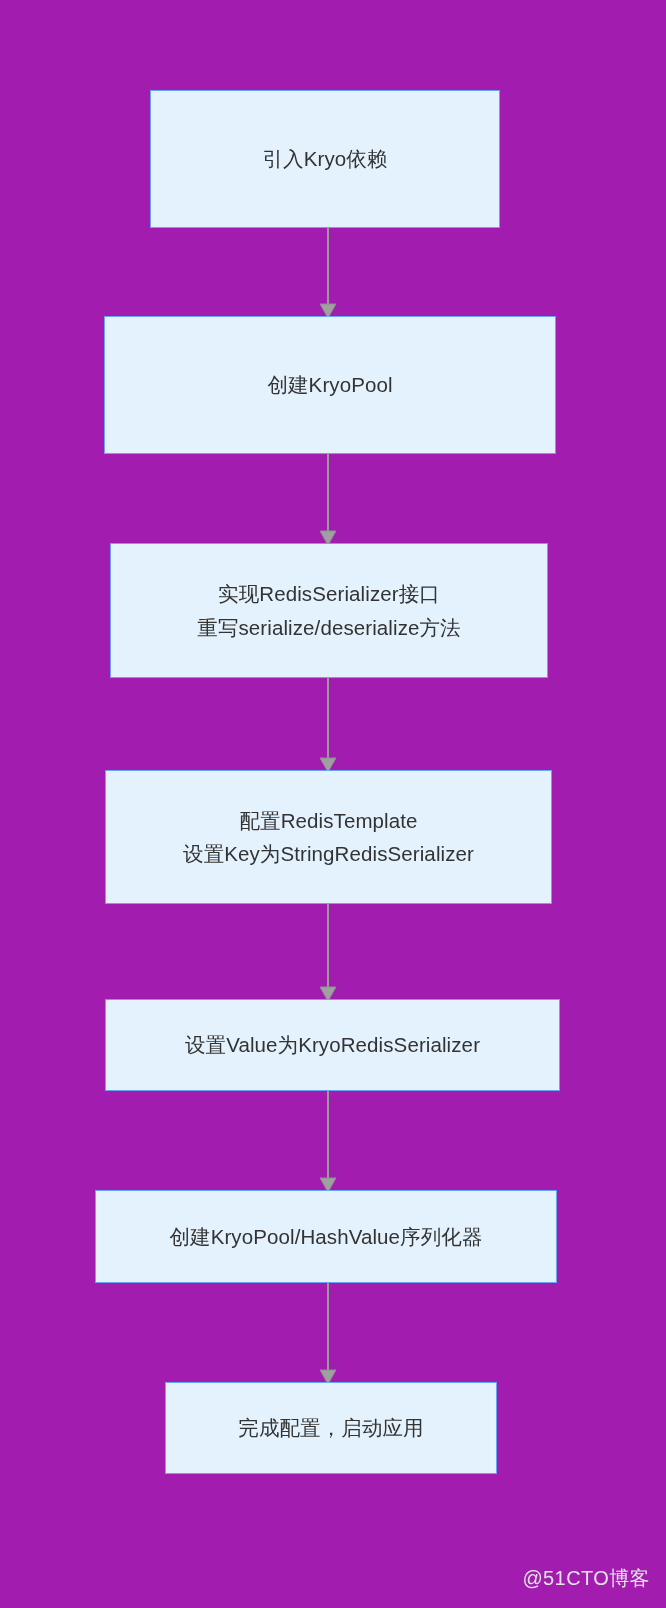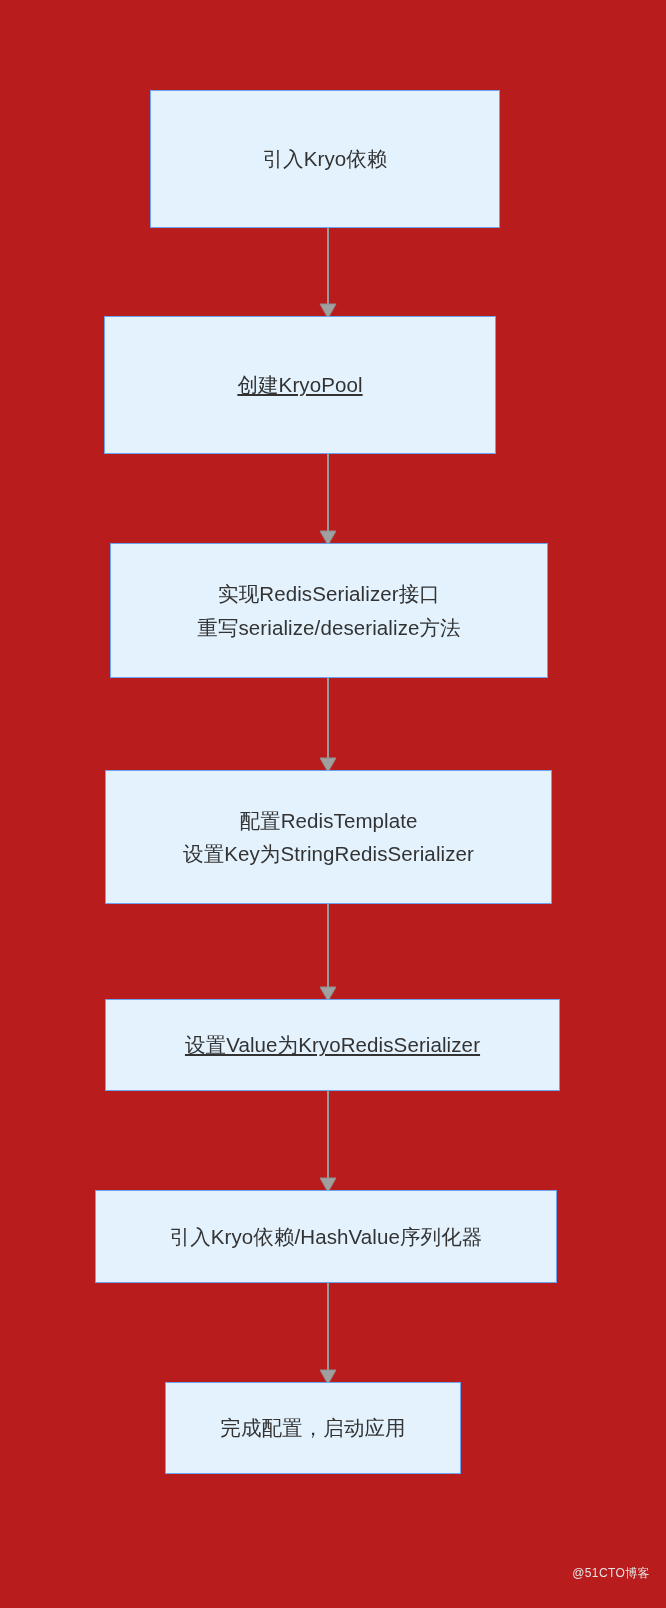--- a/index.html
+++ b/index.html
@@ -7,21 +7,21 @@
     padding: 0;
     background: #ffffff;
   }
   body {
     font-family: "Liberation Sans", "DejaVu Sans", sans-serif;
   }
   #canvas {
     position: relative;
     width: 666px;
     height: 1608px;
-    background: #b91c1c;
+    background: #a21caf;
     overflow: hidden;
   }
   #flow-svg {
     position: absolute;
     left: 0;
     top: 0;
     width: 666px;
     height: 1608px;
   }
   .node {
@@ -38,33 +38,33 @@
     line-height: 1.62;
     letter-spacing: 0.1px;
     text-align: center;
     white-space: nowrap;
   }
   .node-line {
     display: block;
   }
   
   .n1 { left: 150px; top: 90px;   width: 350px; height: 138px; }
-  .n2 { left: 104px; top: 316px;  width: 392px; height: 138px; text-decoration: underline; }
+  .n2 { left: 104px; top: 316px;  width: 452px; height: 138px; }
   .n3 { left: 110px; top: 543px;  width: 438px; height: 135px; }
   .n4 { left: 105px; top: 770px;  width: 447px; height: 134px; }
-  .n5 { left: 105px; top: 999px;  width: 455px; height: 92px; text-decoration: underline;  }
+  .n5 { left: 105px; top: 999px;  width: 455px; height: 92px;  }
   .n6 { left: 95px;  top: 1190px; width: 462px; height: 93px;  }
-  .n7 { left: 165px; top: 1382px; width: 296px; height: 92px;  }
+  .n7 { left: 165px; top: 1382px; width: 332px; height: 92px;  }
 
   #watermark {
     position: absolute;
     right: 16px;
-    bottom: 26px;
+    bottom: 16px;
     color: #e3e3e3;
-    font-size: 12px;
+    font-size: 20px;
     letter-spacing: 0.4px;
     user-select: none;
   }
 </style>
 </head>
 <body>
 
 <div id="canvas">
 
   <svg id="flow-svg" viewBox="0 0 666 1608" xmlns="http://www.w3.org/2000/svg">
@@ -102,21 +102,21 @@
   <div class="node n3">
     <span class="node-line">实现RedisSerializer接口</span>
     <span class="node-line">重写serialize/deserialize方法</span>
   </div>
 
   <div class="node n5">
     <span class="node-line">设置Value为KryoRedisSerializer</span>
   </div>
 
   <div class="node n6">
-    <span class="node-line">引入Kryo依赖/HashValue序列化器</span>
+    <span class="node-line">创建KryoPool/HashValue序列化器</span>
   </div>
 
   <div class="node n7">
     <span class="node-line">完成配置，启动应用</span>
   </div>
 
   <div id="watermark">@51CTO博客</div>
 
 </div>
 

